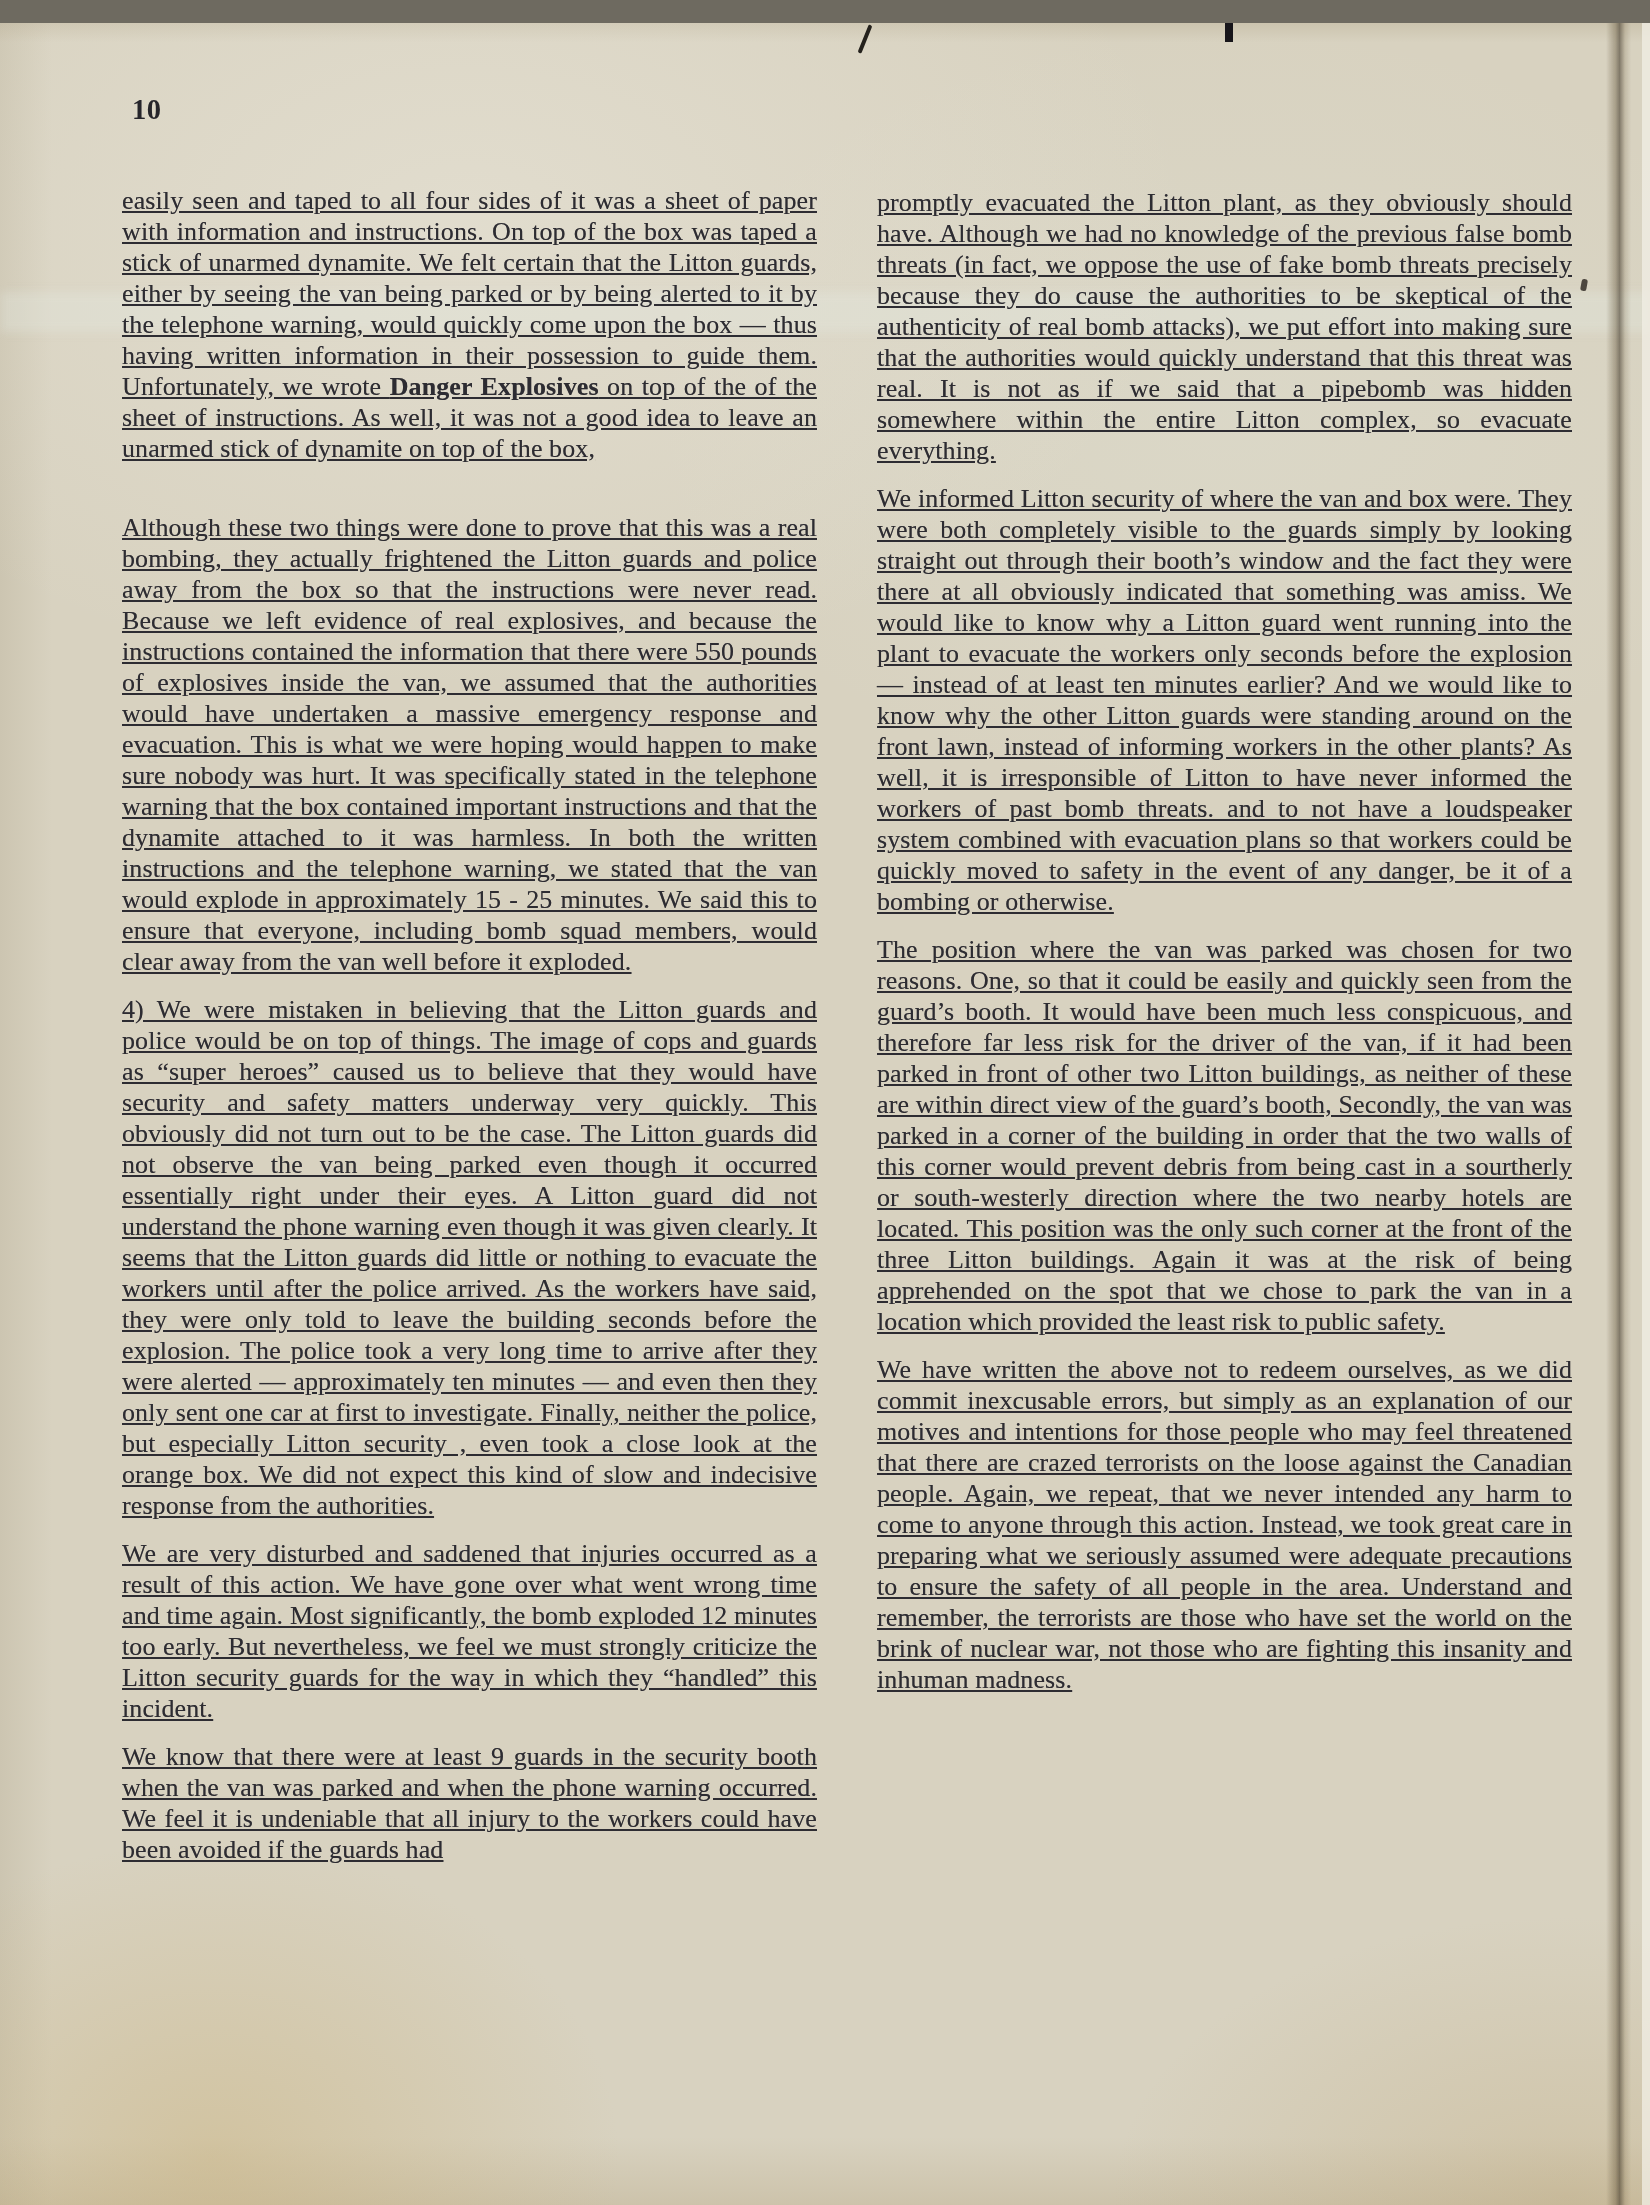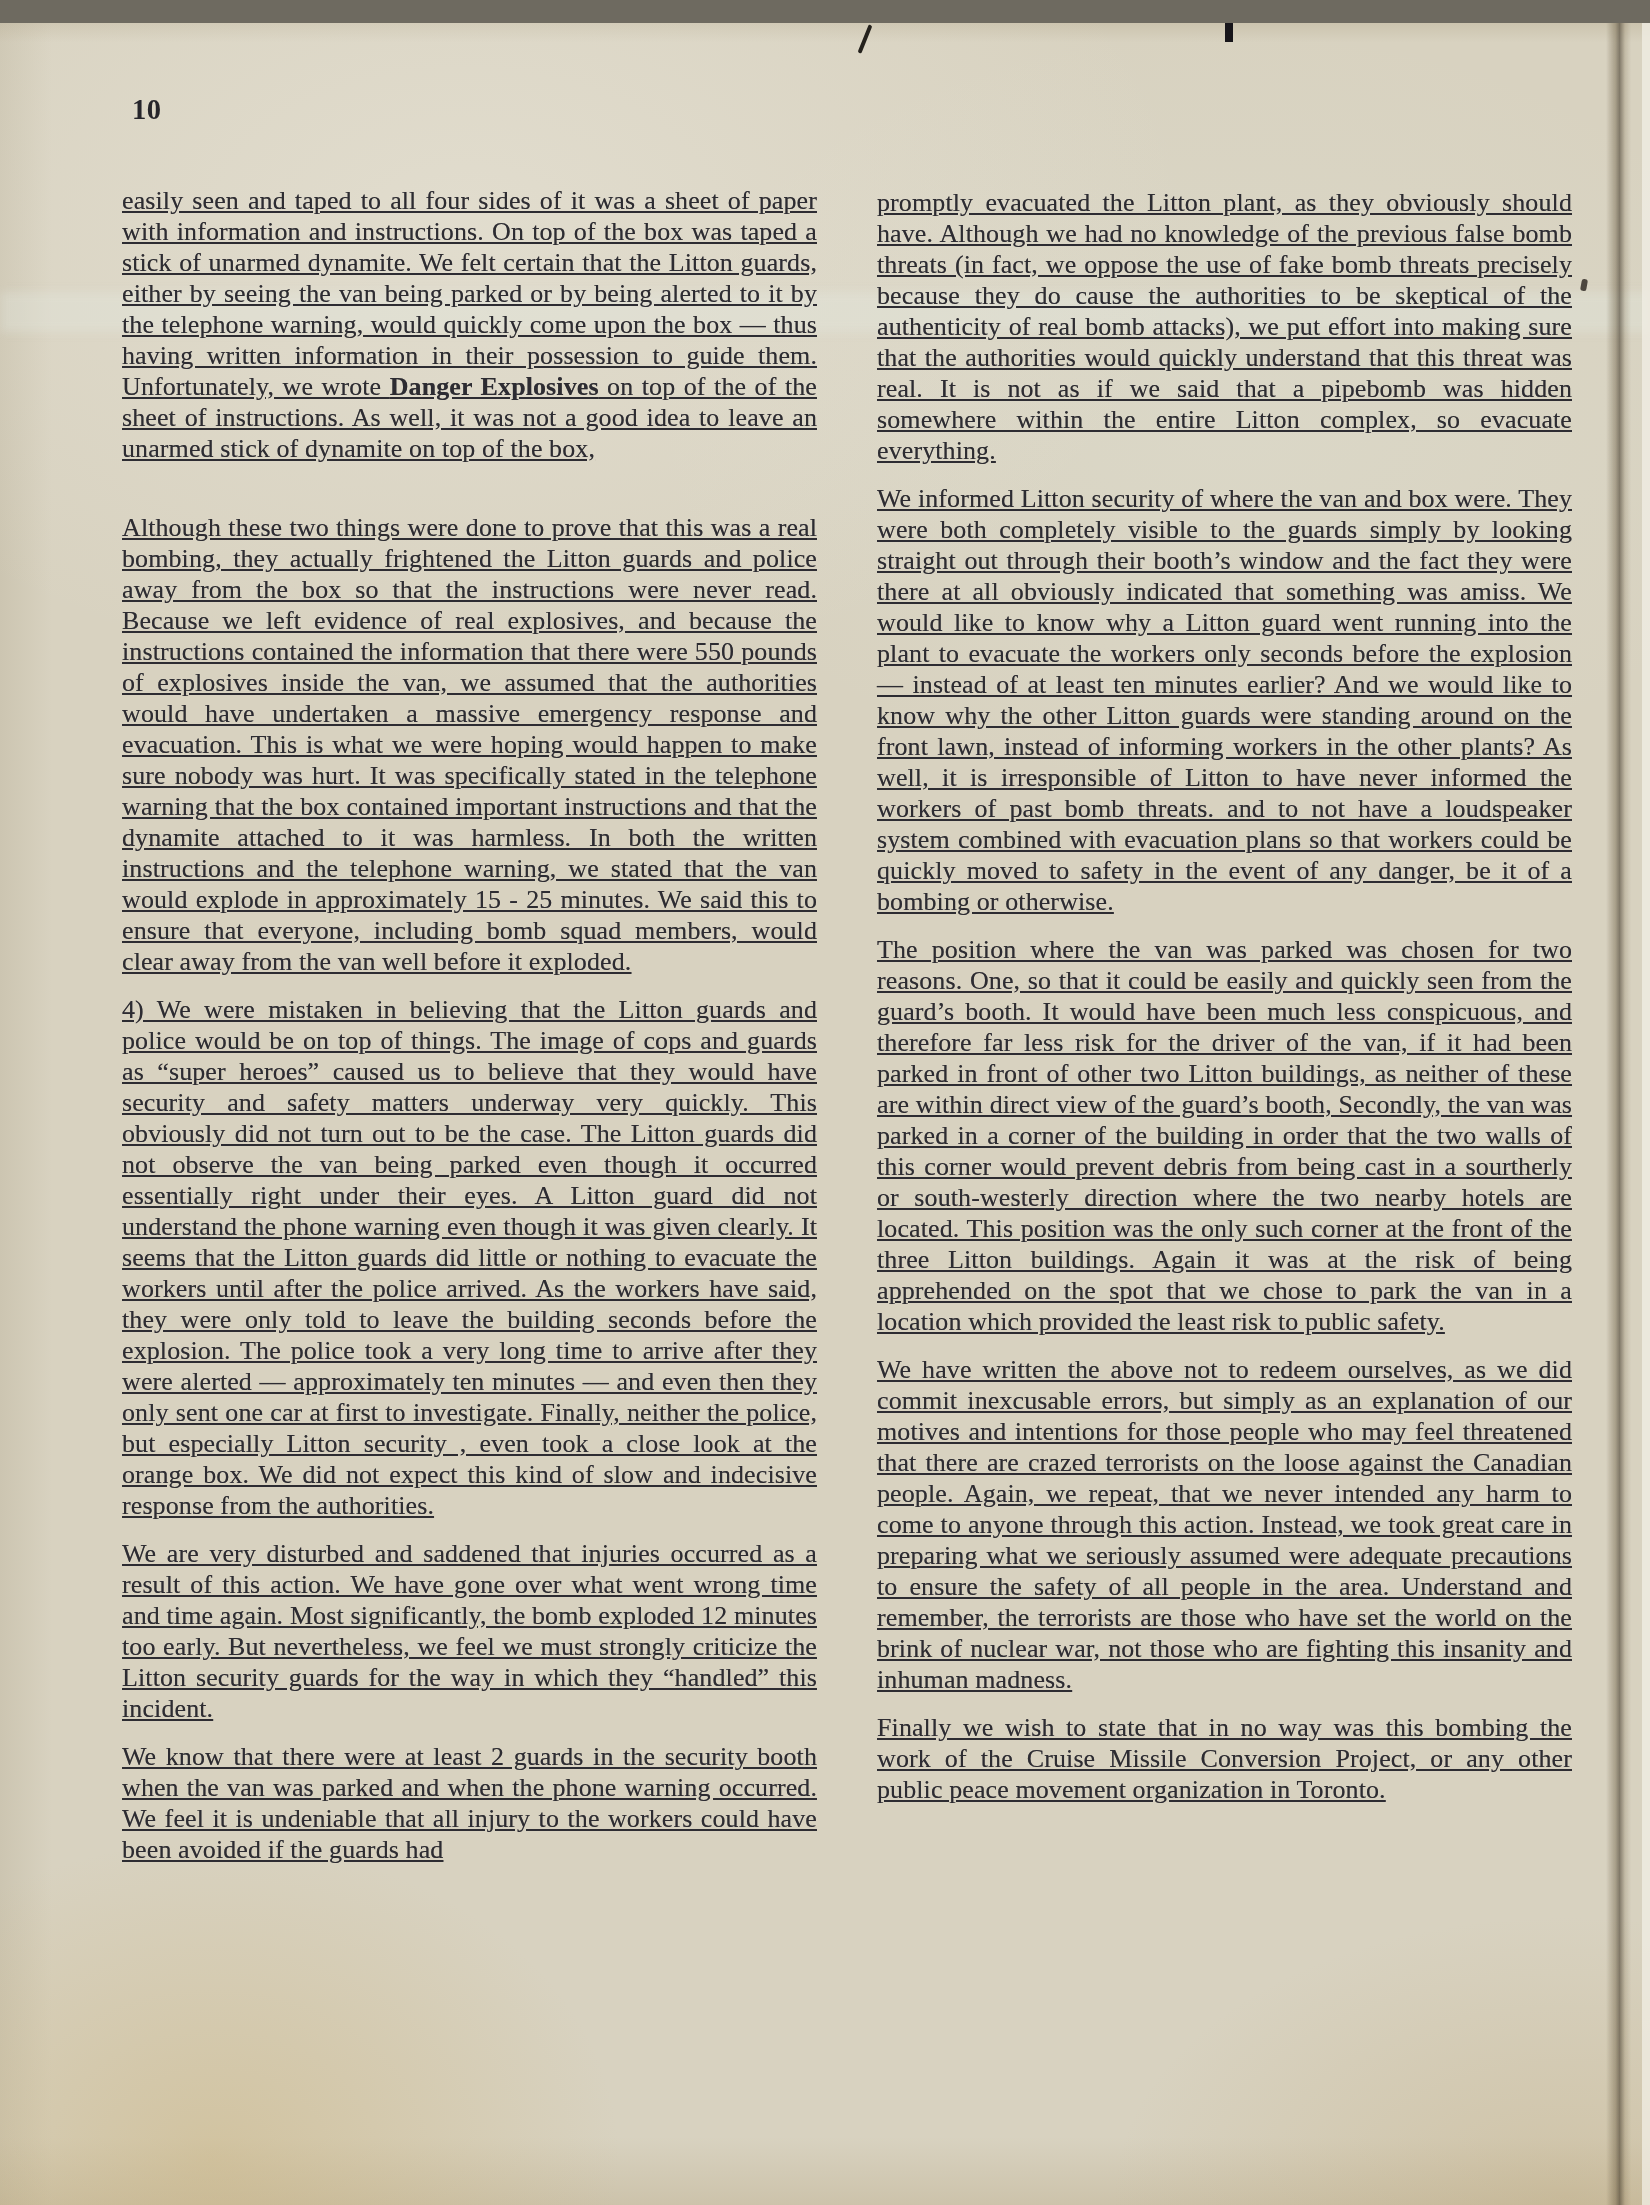--- a/index.html
+++ b/index.html
@@ -93,25 +93,24 @@
   <div class="mark-apostrophe"></div>
   <div class="smudge-bottom-left"></div>
 
   <div class="pagenum">10</div>
 
   <div class="col col-left">
     <p><span>easily seen and taped to all four sides of it was a sheet of paper with information and instructions. On top of the box was taped a stick of unarmed dynamite. We felt certain that the Litton guards, either by seeing the van being parked or by being alerted to it by the telephone warning, would quickly come upon the box — thus having written information in their possession to guide them. Unfortunately, we wrote </span><span class="bold">Danger Explosives</span><span> on top of the of the sheet of instructions. As well, it was not a good idea to leave an unarmed stick of dynamite on top of the box,</span></p>
     <p class="pgap-big">Although these two things were done to prove that this was a real bombing, they actually frightened the Litton guards and police away from the box so that the instructions were never read. Because we left evidence of real explosives, and because the instructions contained the information that there were 550 pounds of explosives inside the van, we assumed that the authorities would have undertaken a massive emergency response and evacuation. This is what we were hoping would happen to make sure nobody was hurt. It was specifically stated in the telephone warning that the box contained important instructions and that the dynamite attached to it was harmless. In both the written instructions and the telephone warning, we stated that the van would explode in approximately 15 - 25 minutes. We said this to ensure that everyone, including bomb squad members, would clear away from the van well before it exploded.</p>
     <p class="pgap">4) We were mistaken in believing that the Litton guards and police would be on top of things. The image of cops and guards as “super heroes” caused us to believe that they would have security and safety matters underway very quickly. This obviously did not turn out to be the case. The Litton guards did not observe the van being parked even though it occurred essentially right under their eyes. A Litton guard did not understand the phone warning even though it was given clearly. It seems that the Litton guards did little or nothing to evacuate the workers until after the police arrived. As the workers have said, they were only told to leave the building seconds before the explosion. The police took a very long time to arrive after they were alerted — approximately ten minutes — and even then they only sent one car at first to investigate. Finally, neither the police, but especially Litton security , even took a close look at the orange box. We did not expect this kind of slow and indecisive response from the authorities.</p>
     <p class="pgap">We are very disturbed and saddened that injuries occurred as a result of this action. We have gone over what went wrong time and time again. Most significantly, the bomb exploded 12 minutes too early. But nevertheless, we feel we must strongly criticize the Litton security guards for the way in which they “handled” this incident.</p>
-    <p class="pgap">We know that there were at least 2 guards in the security booth when the van was parked and when the phone warning occurred. We feel it is undeniable that all injury to the workers could have been avoided if the guards had</p>
+    <p class="pgap">We know that there were at least 9 guards in the security booth when the van was parked and when the phone warning occurred. We feel it is undeniable that all injury to the workers could have been avoided if the guards had</p>
   </div>
 
   <div class="col col-right">
     <p>promptly evacuated the Litton plant, as they obviously should have. Although we had no knowledge of the previous false bomb threats (in fact, we oppose the use of fake bomb threats precisely because they do cause the authorities to be skeptical of the authenticity of real bomb attacks), we put effort into making sure that the authorities would quickly understand that this threat was real. It is not as if we said that a pipebomb was hidden somewhere within the entire Litton complex, so evacuate everything.</p>
     <p class="pgap">We informed Litton security of where the van and box were. They were both completely visible to the guards simply by looking straight out through their booth’s window and the fact they were there at all obviously indicated that something was amiss. We would like to know why a Litton guard went running into the plant to evacuate the workers only seconds before the explosion — instead of at least ten minutes earlier? And we would like to know why the other Litton guards were standing around on the front lawn, instead of informing workers in the other plants? As well, it is irresponsible of Litton to have never informed the workers of past bomb threats. and to not have a loudspeaker system combined with evacuation plans so that workers could be quickly moved to safety in the event of any danger, be it of a bombing or otherwise.</p>
     <p class="pgap">The position where the van was parked was chosen for two reasons. One, so that it could be easily and quickly seen from the guard’s booth. It would have been much less conspicuous, and therefore far less risk for the driver of the van, if it had been parked in front of other two Litton buildings, as neither of these are within direct view of the guard’s booth, Secondly, the van was parked in a corner of the building in order that the two walls of this corner would prevent debris from being cast in a sourtherly or south-westerly direction where the two nearby hotels are located. This position was the only such corner at the front of the three Litton buildings. Again it was at the risk of being apprehended on the spot that we chose to park the van in a location which provided the least risk to public safety.</p>
     <p class="pgap">We have written the above not to redeem ourselves, as we did commit inexcusable errors, but simply as an explanation of our motives and intentions for those people who may feel threatened that there are crazed terrorists on the loose against the Canadian people. Again, we repeat, that we never intended any harm to come to anyone through this action. Instead, we took great care in preparing what we seriously assumed were adequate precautions to ensure the safety of all people in the area. Understand and remember, the terrorists are those who have set the world on the brink of nuclear war, not those who are fighting this insanity and inhuman madness.</p>
-    <p class="pgap">Finally we wish to state that in no way was this bombing the work of the Cruise Missile Conversion Project, or any other public peace movement organization in Toronto.</p>
   </div>
 
 </div>
 
 
 </body></html>

